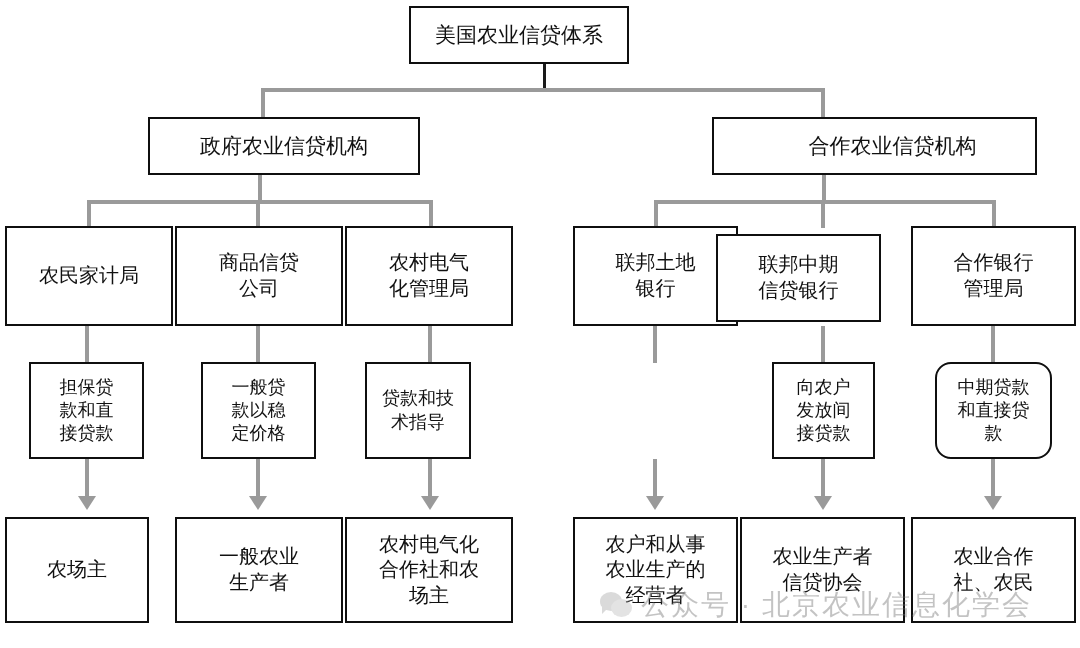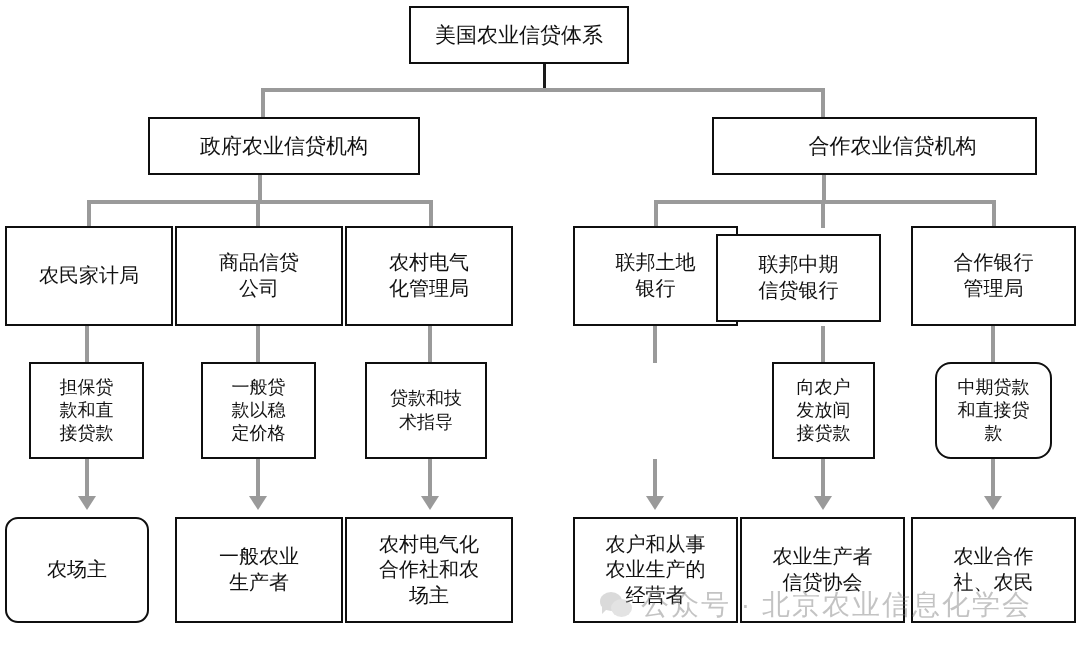--- a/index.html
+++ b/index.html
@@ -163,21 +163,21 @@
   <div class="box func" style="left:29px; top:362px; width:115px; height:97px;">
     <span>担保贷
 款和直
 接贷款</span>
   </div>
   <div class="box func" style="left:201px; top:362px; width:115px; height:97px;">
     <span>一般贷
 款以稳
 定价格</span>
   </div>
-  <div class="box func" style="left:365px; top:362px; width:122px; height:97px;">
+  <div class="box func" style="left:365px; top:362px; width:106px; height:97px;">
     <span>贷款和技
 术指导</span>
   </div>
   <div class="box func" style="left:772px; top:362px; width:103px; height:97px;">
     <span>向农户
 发放间
 接贷款</span>
   </div>
   <div class="box func" style="left:935px; top:362px; width:117px; height:97px;border-radius:16px;">
     <span>中期贷款
@@ -196,21 +196,21 @@
 
   <div class="conn v" style="left:653px; top:459px; height:41px;"></div>
   <div class="arrow" style="left:646px; top:496px;"></div>
 
   <div class="conn v" style="left:821px; top:459px; height:41px;"></div>
   <div class="arrow" style="left:814px; top:496px;"></div>
 
   <div class="conn v" style="left:991px; top:459px; height:41px;"></div>
   <div class="arrow" style="left:984px; top:496px;"></div>
 
-  <div class="box client" style="left:5px; top:517px; width:144px; height:106px;border-radius:13px;">
+  <div class="box client" style="left:5px; top:517px; width:144px; height:106px;">
     <span>农场主</span>
   </div>
   <div class="box client" style="left:175px; top:517px; width:168px; height:106px;">
     <span>一般农业
 生产者</span>
   </div>
   <div class="box client" style="left:345px; top:517px; width:168px; height:106px;">
     <span>农村电气化
 合作社和农
 场主</span>

